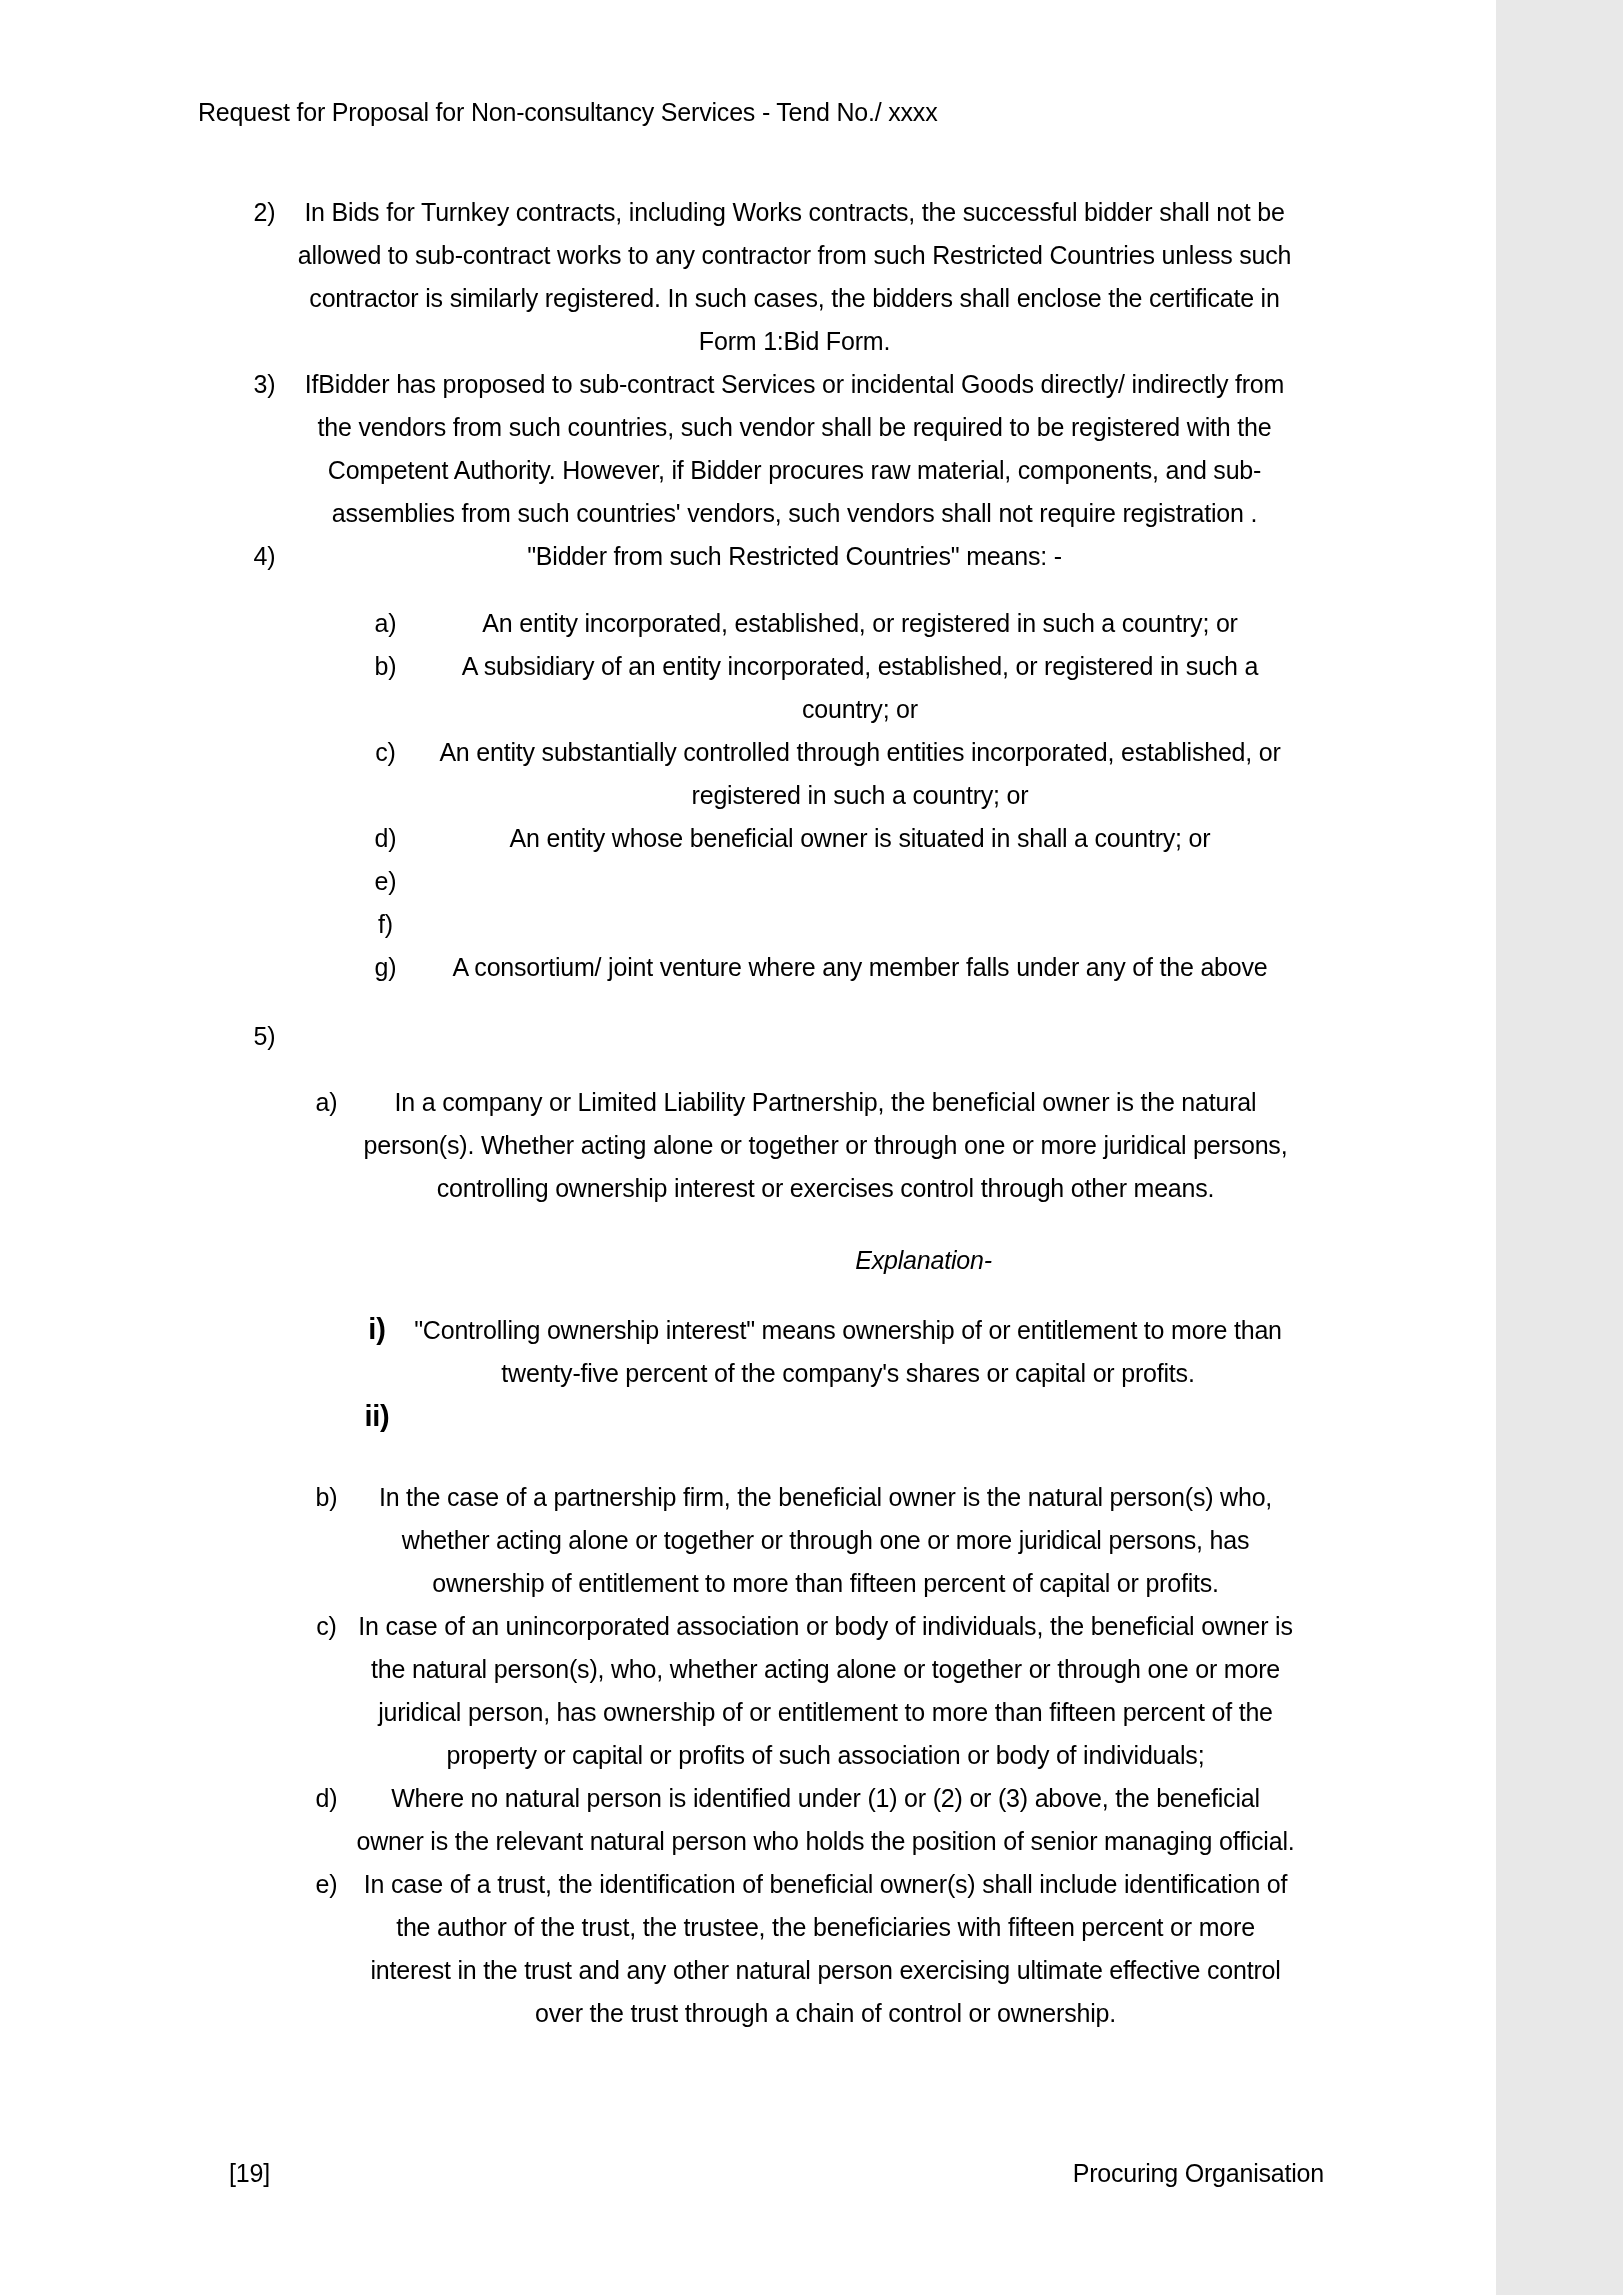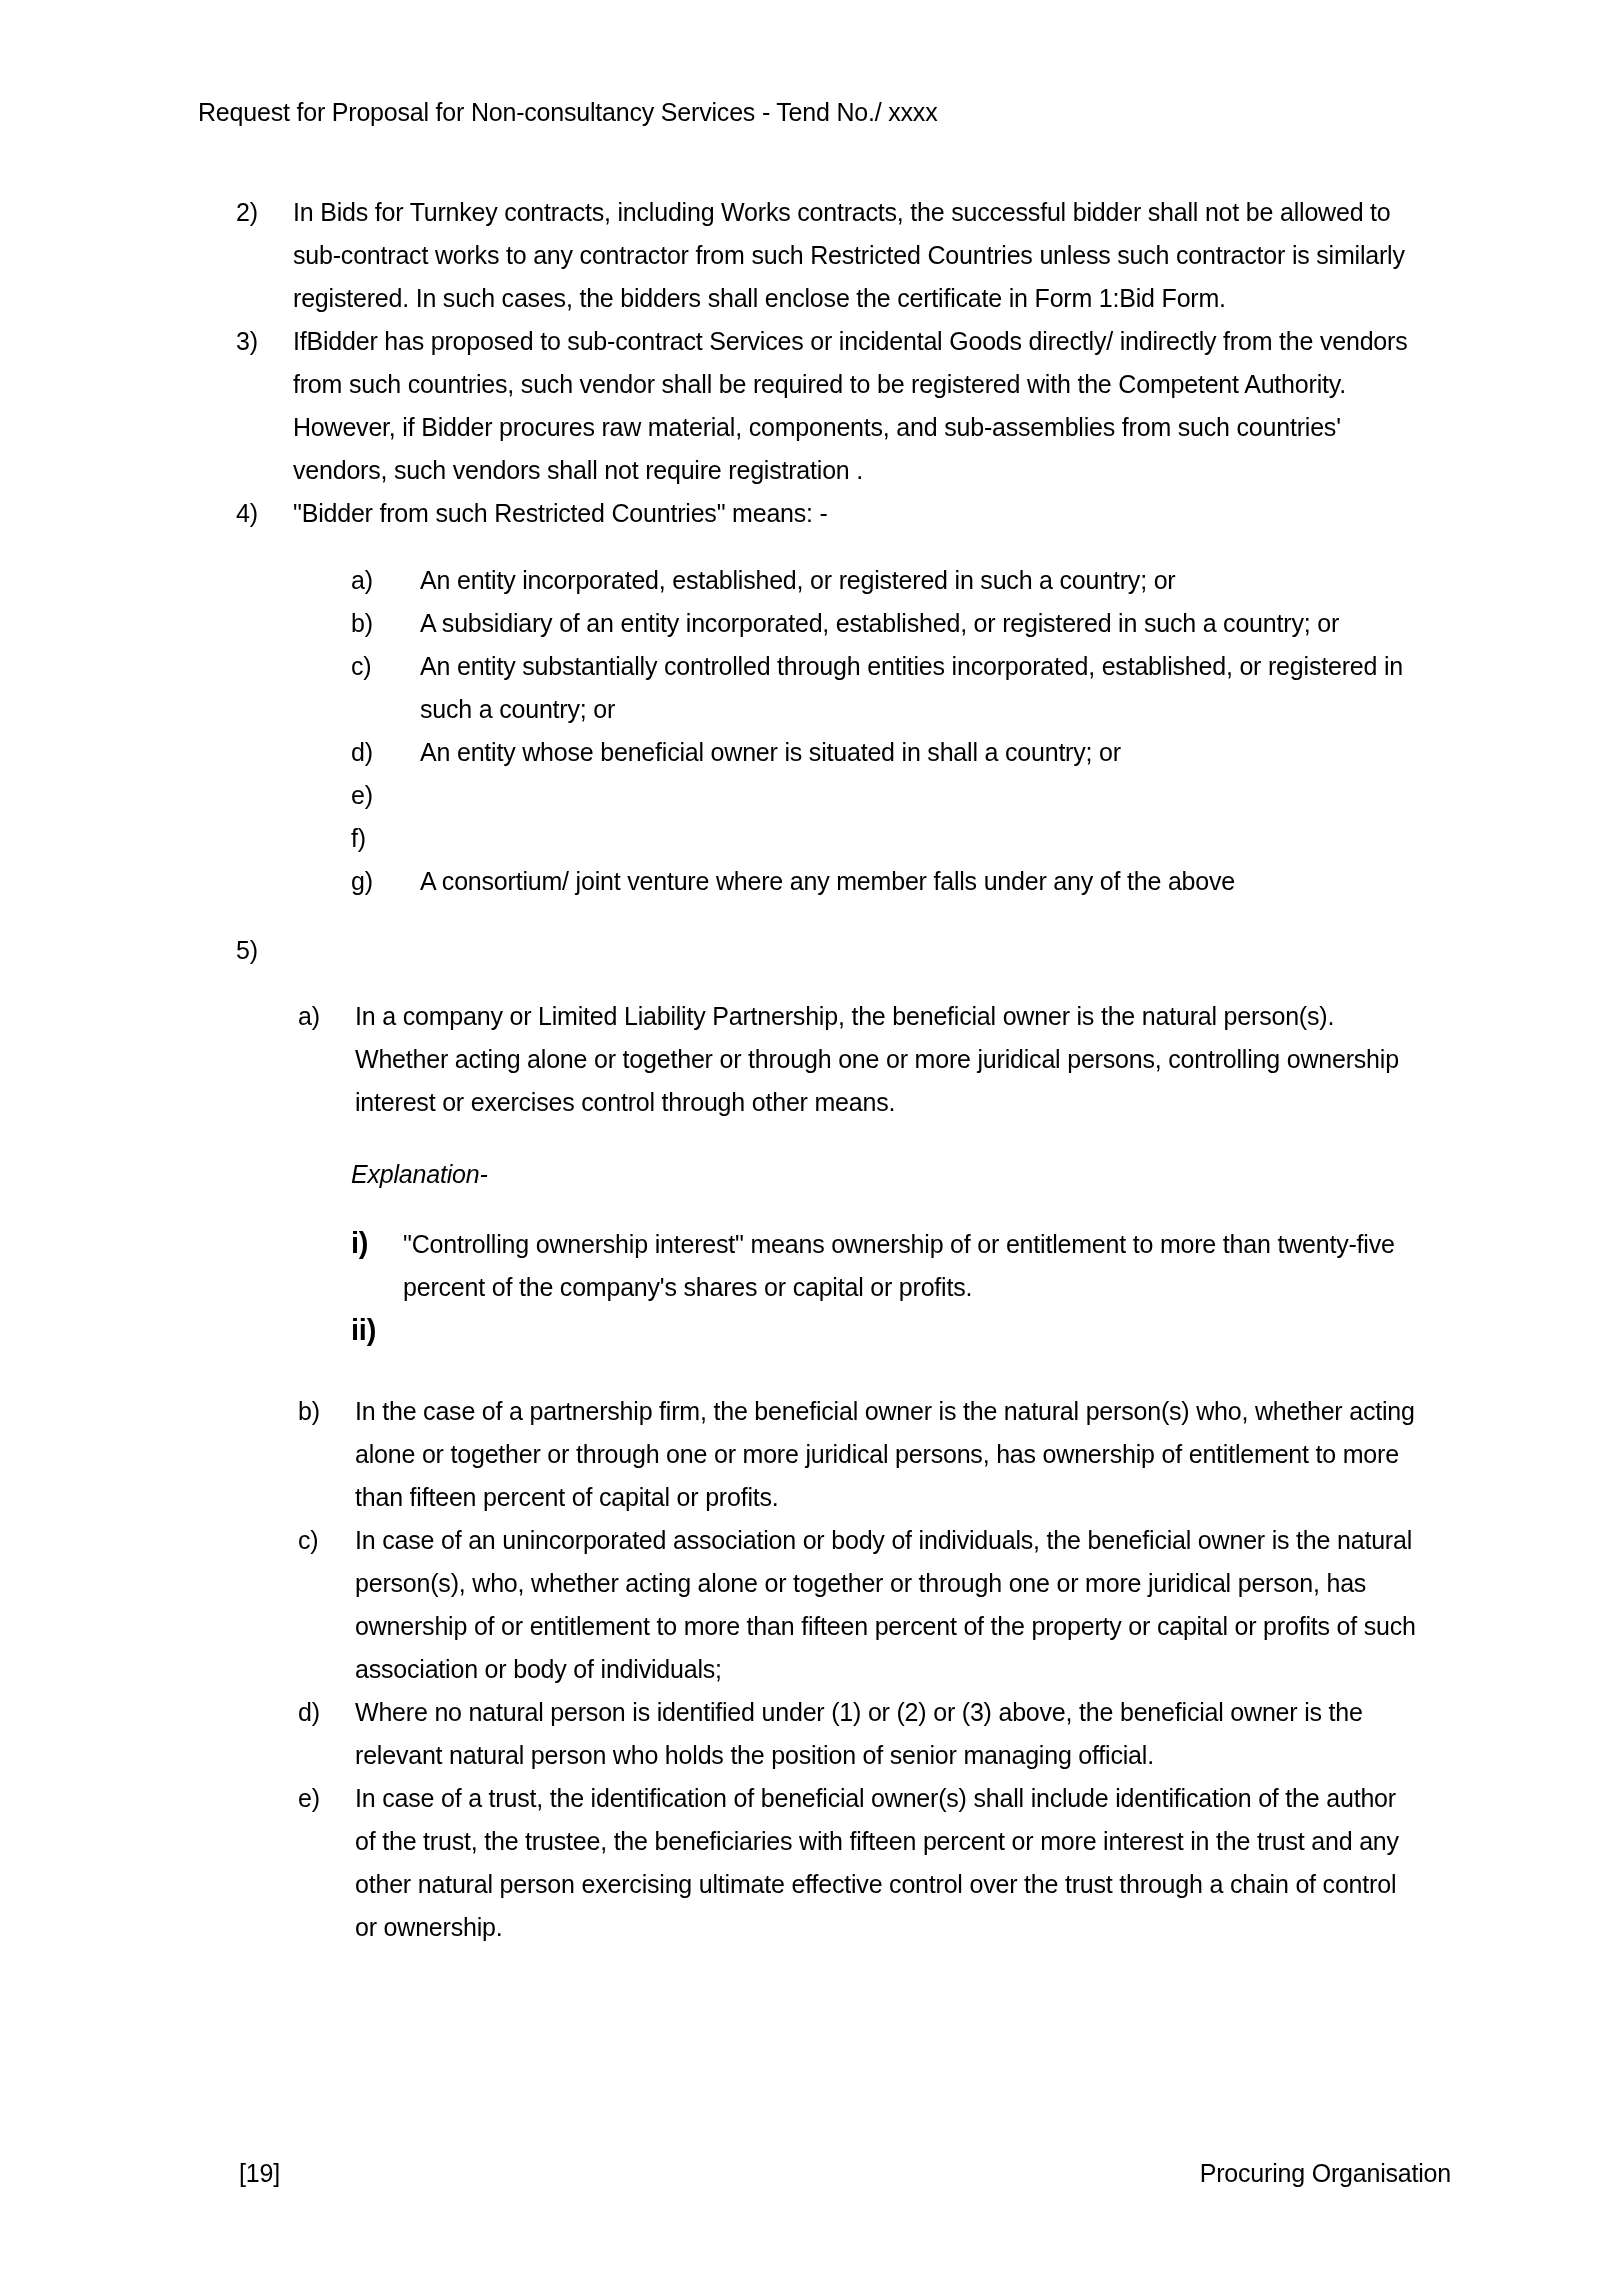--- a/index.html
+++ b/index.html
@@ -2,39 +2,40 @@
 <html style="font-size:10.5px"><head>
 <meta charset="utf-8">
 <style>
   html, body {
     margin: 0;
     padding: 0;
     background: #e8e8e8;
   }
   .doc-page {
     position: relative;
-    width: 1623px;
+    width: 1496px;
     height: 2295px;
     background: #ffffff;
     font-family: "Liberation Sans", sans-serif;
     color: #000000;
     overflow: hidden;
+    text-align: center;
   }
   .doc-header {
     position: absolute;
     left: 198px;
     top: 96px;
     font-size: 25px;
     letter-spacing: -0.2px;
     line-height: 33px;
     white-space: nowrap;
   }
   .doc-footer-left {
     position: absolute;
-    left: 239px;
+    left: 229px;
     top: 2159px;
     font-size: 25px;
     letter-spacing: -0.2px;
   }
   .doc-footer-right {
     position: absolute;
     right: 172px;
     top: 2159px;
     font-size: 25px;
     letter-spacing: -0.2px;

